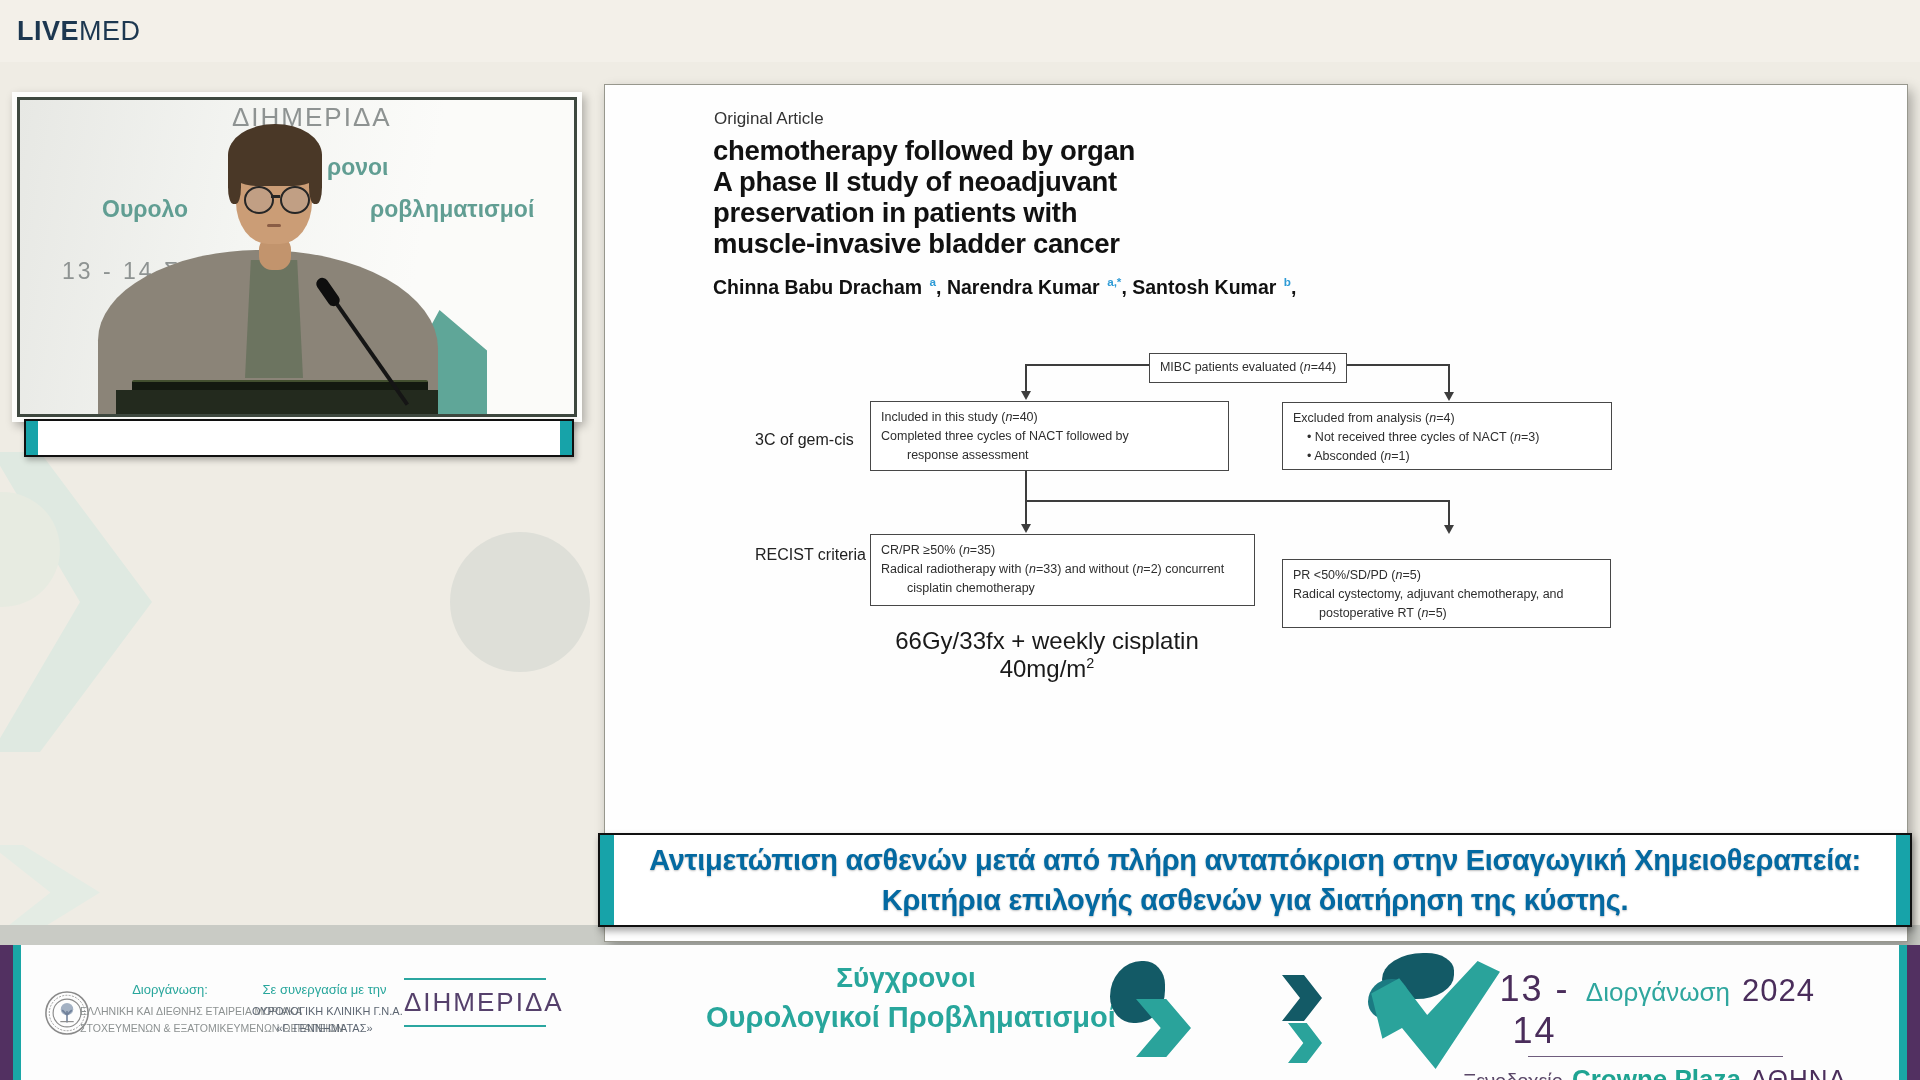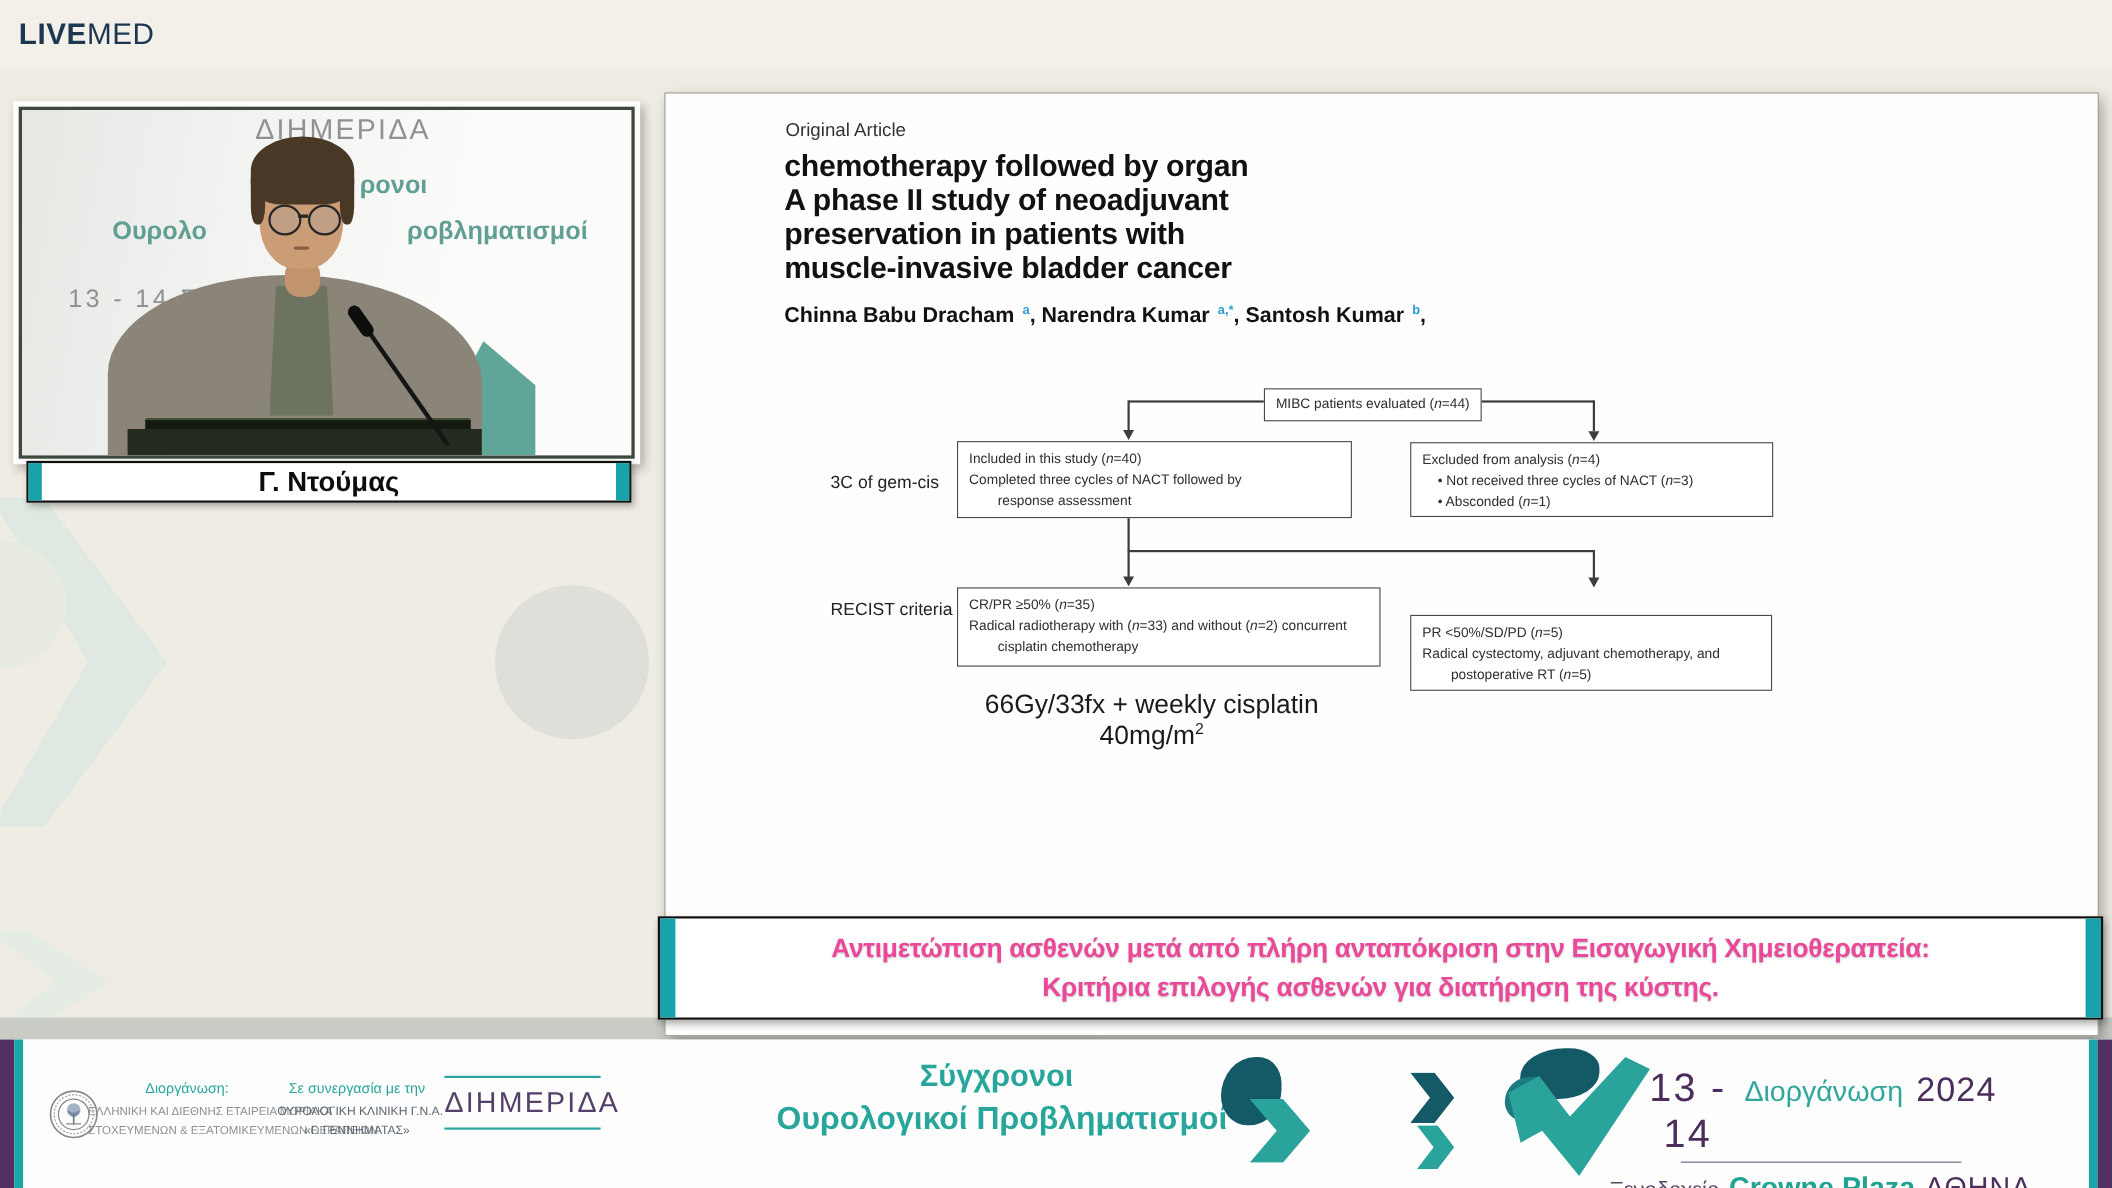--- a/index.html
+++ b/index.html
@@ -53,21 +53,21 @@
   .plate{position:absolute;background:#fff;border:2px solid #101010;box-sizing:border-box;z-index:3;}
   .name-bar{left:24px;top:419px;width:550px;height:38px;box-shadow:2px 3px 6px rgba(0,0,0,.3);}
   .caption-bar{left:598px;top:833px;width:1314px;height:94px;box-shadow:2px 4px 7px rgba(0,0,0,.35);}
   .endcap{position:absolute;top:0;bottom:0;background:#17a3a9;}
   .endcap.l{left:0;width:12px;}
   .endcap.r{right:0;width:12px;}
   .caption-bar .endcap.l{width:14px;}
   .caption-bar .endcap.r{width:14px;}
   .name-text{position:absolute;left:0;right:0;top:3px;text-align:center;font-size:25px;font-weight:700;color:#0d0d0d;}
   .caption-lines{position:absolute;left:20px;right:20px;top:0;bottom:0;display:flex;flex-direction:column;justify-content:center;align-items:center;gap:7px;}
-  .caption-line{font-size:24px;font-weight:700;color:#ec4899;letter-spacing:-.3px;white-space:nowrap;text-shadow:0 1px 2px rgba(0,0,0,.25);}
+  .caption-line{font-size:29px;font-weight:700;color:#0369a1;letter-spacing:-.3px;white-space:nowrap;text-shadow:0 1px 2px rgba(0,0,0,.25);}
 
   
   .slide{position:absolute;left:604px;top:84px;width:1304px;height:858px;background:#fefefe;border:1px solid #97978d;box-sizing:border-box;box-shadow:4px 6px 12px rgba(0,0,0,.3);z-index:2;}
   .article-type{position:absolute;left:109px;top:24px;font-size:17px;color:#333;}
   .paper-title{position:absolute;left:108px;top:50px;font-size:27.5px;line-height:31px;font-weight:700;color:#111;letter-spacing:-.3px;}
   .authors{position:absolute;left:108px;top:190px;font-size:19.5px;font-weight:700;color:#111;}
   .authors sup{color:#2e9bd6;font-size:60%;font-weight:700;margin-left:2px;}
 
   .fc-box{position:absolute;border:1.5px solid #474747;background:#fff;box-sizing:border-box;font-size:12.5px;line-height:16px;color:#2e2e2e;padding:7px 10px;}
   .fc-box .ind{padding-left:26px;}
@@ -158,21 +158,20 @@
       <div class="sp sp-laptop"></div>
       <div class="sp sp-podium"></div>
       <div class="sp mic-boom"></div>
       <div class="sp mic-capsule"></div>
     </div>
   </div>
 
   <div class="plate name-bar">
     <div class="endcap l"></div>
     <div class="endcap r"></div>
-    <div class="name-text">Γ. Ντούμας</div>
   </div>
 
   <div class="slide">
     <div class="article-type">Original Article</div>
     <div class="paper-title">
       <div>chemotherapy followed by organ</div>
       <div>A phase II study of neoadjuvant</div>
       <div>preservation in patients with</div>
       <div>muscle-invasive bladder cancer</div>
     </div>

